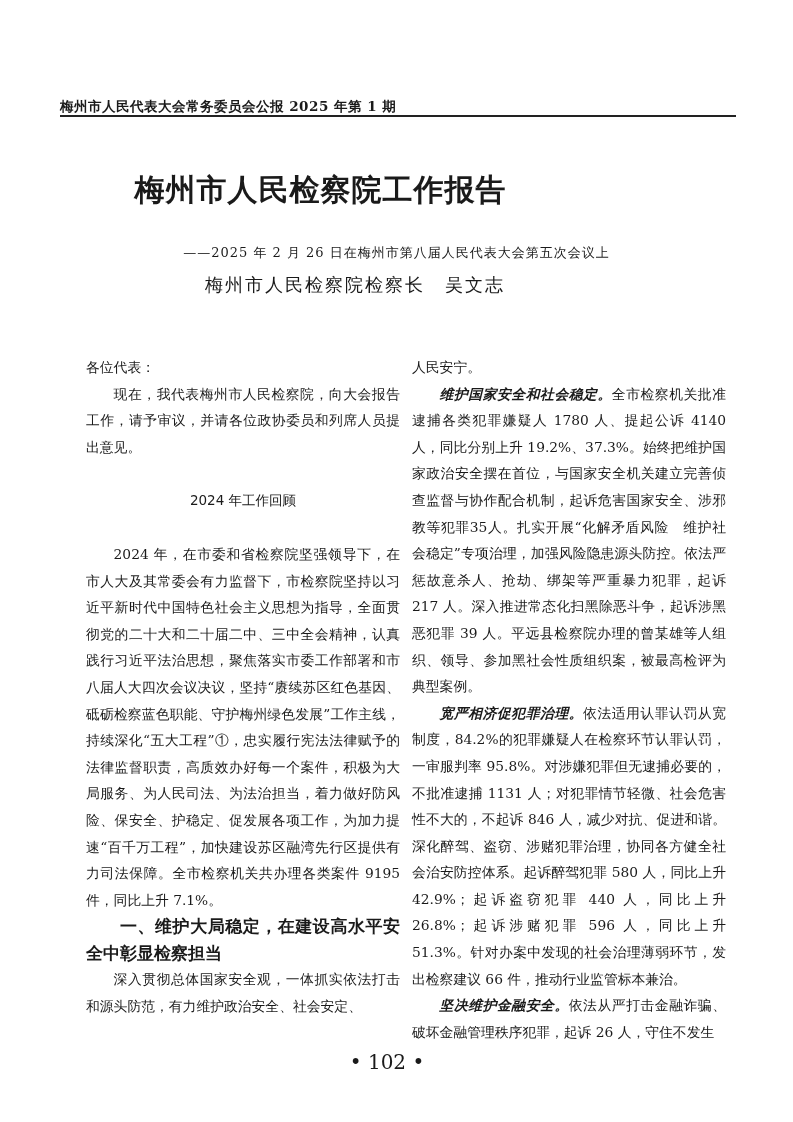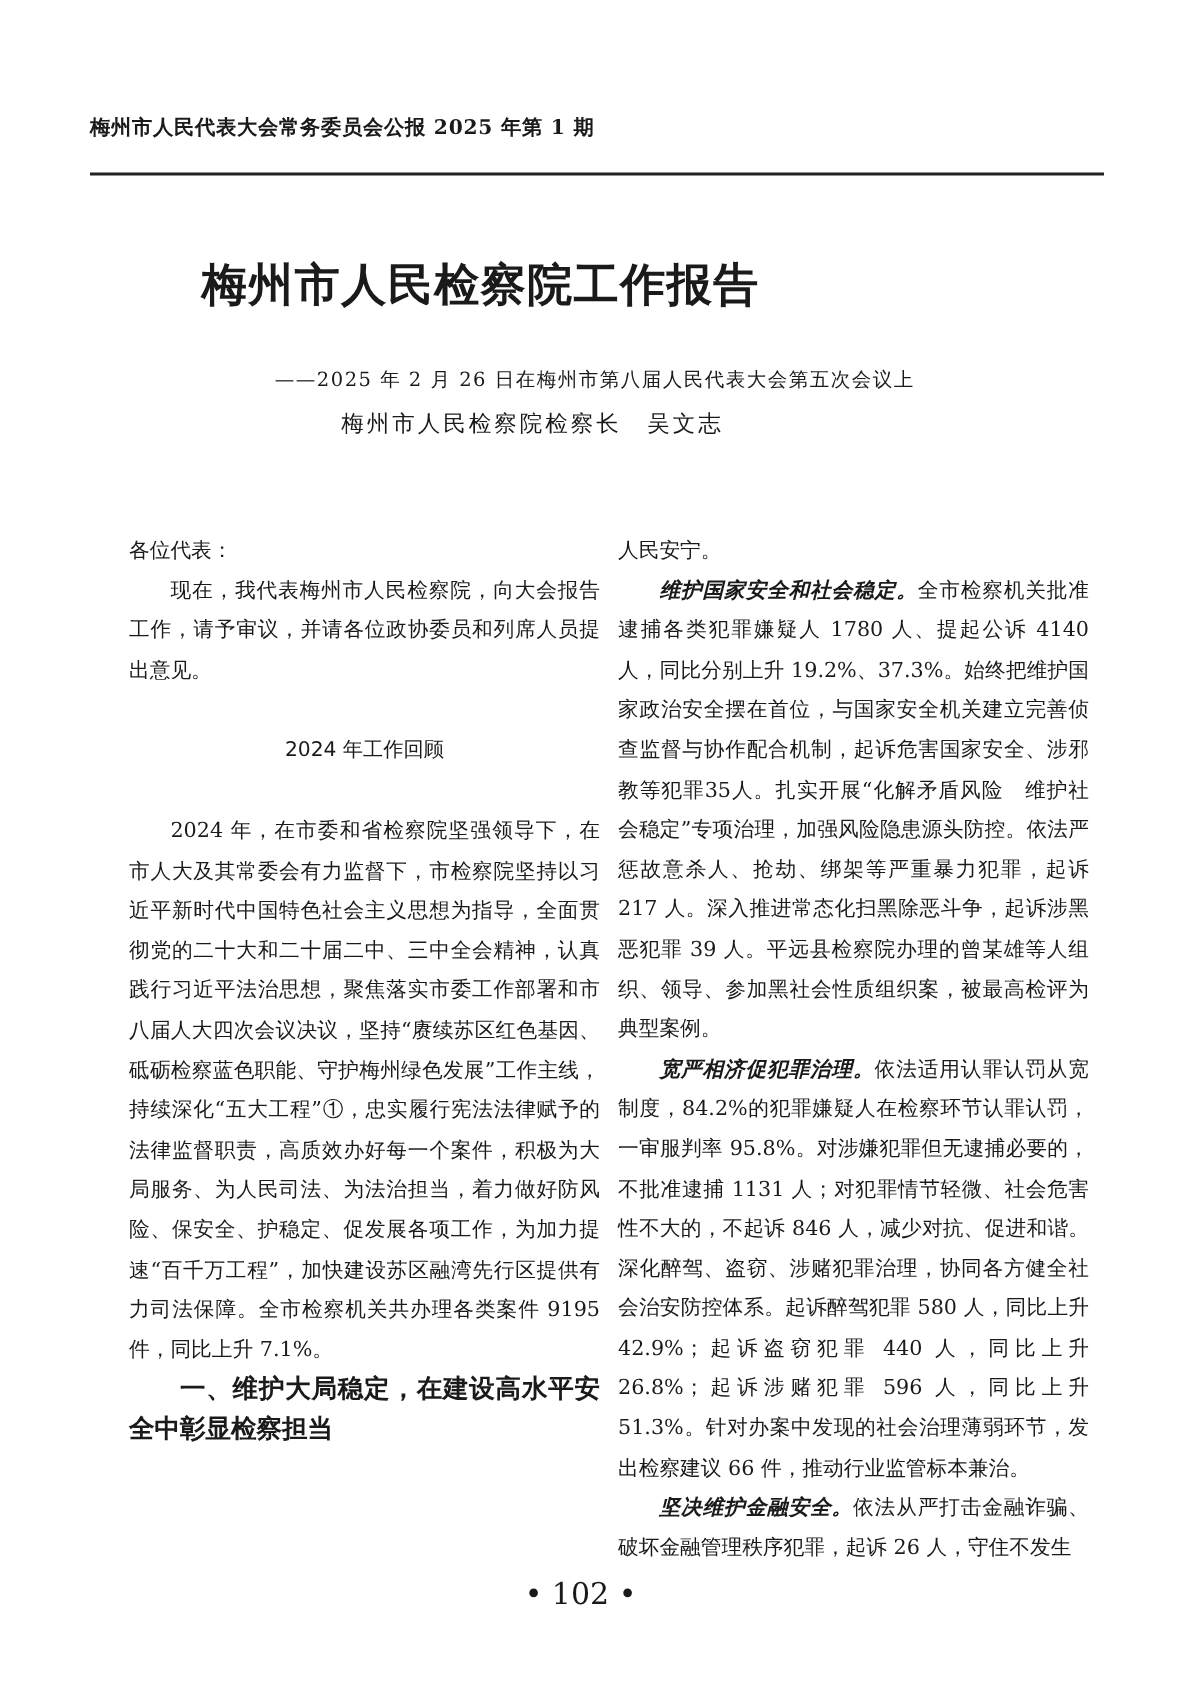--- a/index.html
+++ b/index.html
@@ -1,26 +1,26 @@
 <!DOCTYPE html>
 <html><head>
 <meta charset="utf-8">
 <style>
   html, body { margin: 0; padding: 0; background: #ffffff; }
   body { width: 793px; height: 1122px; position: relative; overflow: hidden;
          font-family: "DejaVu Serif", "Liberation Serif", serif; color: #1a1a1a; }
-  .running-head { position: absolute; left: 60px; top: 76px; width: 676px;
+  .running-head { position: absolute; left: 60px; top: 98px; width: 676px;
          font-size: 13.5px; letter-spacing: 0.5px; font-weight: bold; }
   .head-rule { position: absolute; left: 60px; top: 115px; width: 676px; height: 2px; background: #222; }
   .title { position: absolute; left: 0; width: 641px; top: 170px; text-align: center;
          font-size: 30px; font-weight: bold; letter-spacing: 1px; }
   .subtitle { position: absolute; left: 0; width: 793px; top: 244px; text-align: center;
          font-size: 13px; letter-spacing: 1px; }
   .byline { position: absolute; left: 0; width: 710px; top: 273px; text-align: center;
-         font-size: 15px; letter-spacing: 2px; }
+         font-size: 18px; letter-spacing: 2px; }
   .col { position: absolute; top: 322px; width: 314px; font-size: 13.8px; line-height: 26.6px;
          text-align: justify; margin-top: 32px; }
   .col.left { left: 86px; }
   .col.right { left: 412px; }
   .col p { margin: 0; }
   .indent { text-indent: 2em; }
   .section-heading { text-align: center; font-family: "DejaVu Sans", "Liberation Sans", sans-serif;
          font-size: 13.5px; margin: 27px 0 27px 0 !important; }
   .h1 { font-weight: bold; font-family: "DejaVu Sans", "Liberation Sans", sans-serif; font-size: 17px; }
   b { font-weight: bold; font-style: italic; }
@@ -36,20 +36,21 @@
 <div class="title">梅州市人民检察院工作报告</div>
 <div class="subtitle">——2025 年 2 月 26 日在梅州市第八届人民代表大会第五次会议上</div>
 <div class="byline">梅州市人民检察院检察长　吴文志</div>
 
 <div class="col left">
   <p>各位代表：</p>
   <p class="indent">现在，我代表梅州市人民检察院，向大会报告工作，请予审议，并请各位政协委员和列席人员提出意见。</p>
   <p class="section-heading">2024 年工作回顾</p>
   <p class="indent">2024 年，在市委和省检察院坚强领导下，在市人大及其常委会有力监督下，市检察院坚持以习近平新时代中国特色社会主义思想为指导，全面贯彻党的二十大和二十届二中、三中全会精神，认真践行习近平法治思想，聚焦落实市委工作部署和市八届人大四次会议决议，坚持“赓续苏区红色基因、砥砺检察蓝色职能、守护梅州绿色发展”工作主线，持续深化“五大工程”①，忠实履行宪法法律赋予的法律监督职责，高质效办好每一个案件，积极为大局服务、为人民司法、为法治担当，着力做好防风险、保安全、护稳定、促发展各项工作，为加力提速“百千万工程”，加快建设苏区融湾先行区提供有力司法保障。全市检察机关共办理各类案件 9195 件，同比上升 7.1%。</p>
   <p class="indent h1">一、维护大局稳定，在建设高水平安全中彰显检察担当</p>
+  <p class="indent">深入贯彻总体国家安全观，一体抓实依法打击和源头防范，有力维护政治安全、社会安定、</p>
 </div>
 
 <div class="col right">
   <p style="height: auto;">人民安宁。</p>
   <p class="indent"><b>维护国家安全和社会稳定。</b><span>全市检察机关批准逮捕各类犯罪嫌疑人 1780 人、提起公诉 4140 人，同比分别上升 19.2%、37.3%。始终把维护国家政治安全摆在首位，与国家安全机关建立完善侦查监督与协作配合机制，起诉危害国家安全、涉邪教等犯罪35人。扎实开展“化解矛盾风险　维护社会稳定”专项治理，加强风险隐患源头防控。依法严惩故意杀人、抢劫、绑架等严重暴力犯罪，起诉 217 人。深入推进常态化扫黑除恶斗争，起诉涉黑恶犯罪 39 人。平远县检察院办理的曾某雄等人组织、领导、参加黑社会性质组织案，被最高检评为典型案例。</span></p>
   <p class="indent"><b>宽严相济促犯罪治理。</b><span>依法适用认罪认罚从宽制度，84.2%的犯罪嫌疑人在检察环节认罪认罚，一审服判率 95.8%。对涉嫌犯罪但无逮捕必要的，不批准逮捕 1131 人；对犯罪情节轻微、社会危害性不大的，不起诉 846 人，减少对抗、促进和谐。深化醉驾、盗窃、涉赌犯罪治理，协同各方健全社会治安防控体系。起诉醉驾犯罪 580 人，同比上升 42.9%；起诉盗窃犯罪 440 人，同比上升 26.8%；起诉涉赌犯罪 596 人，同比上升 51.3%。针对办案中发现的社会治理薄弱环节，发出检察建议 66 件，推动行业监管标本兼治。</span></p>
   <p class="indent"><b>坚决维护金融安全。</b><span>依法从严打击金融诈骗、破坏金融管理秩序犯罪，起诉 26 人，守住不发生</span></p>
 </div>
 
 <div class="page-number">• 102 •</div>

